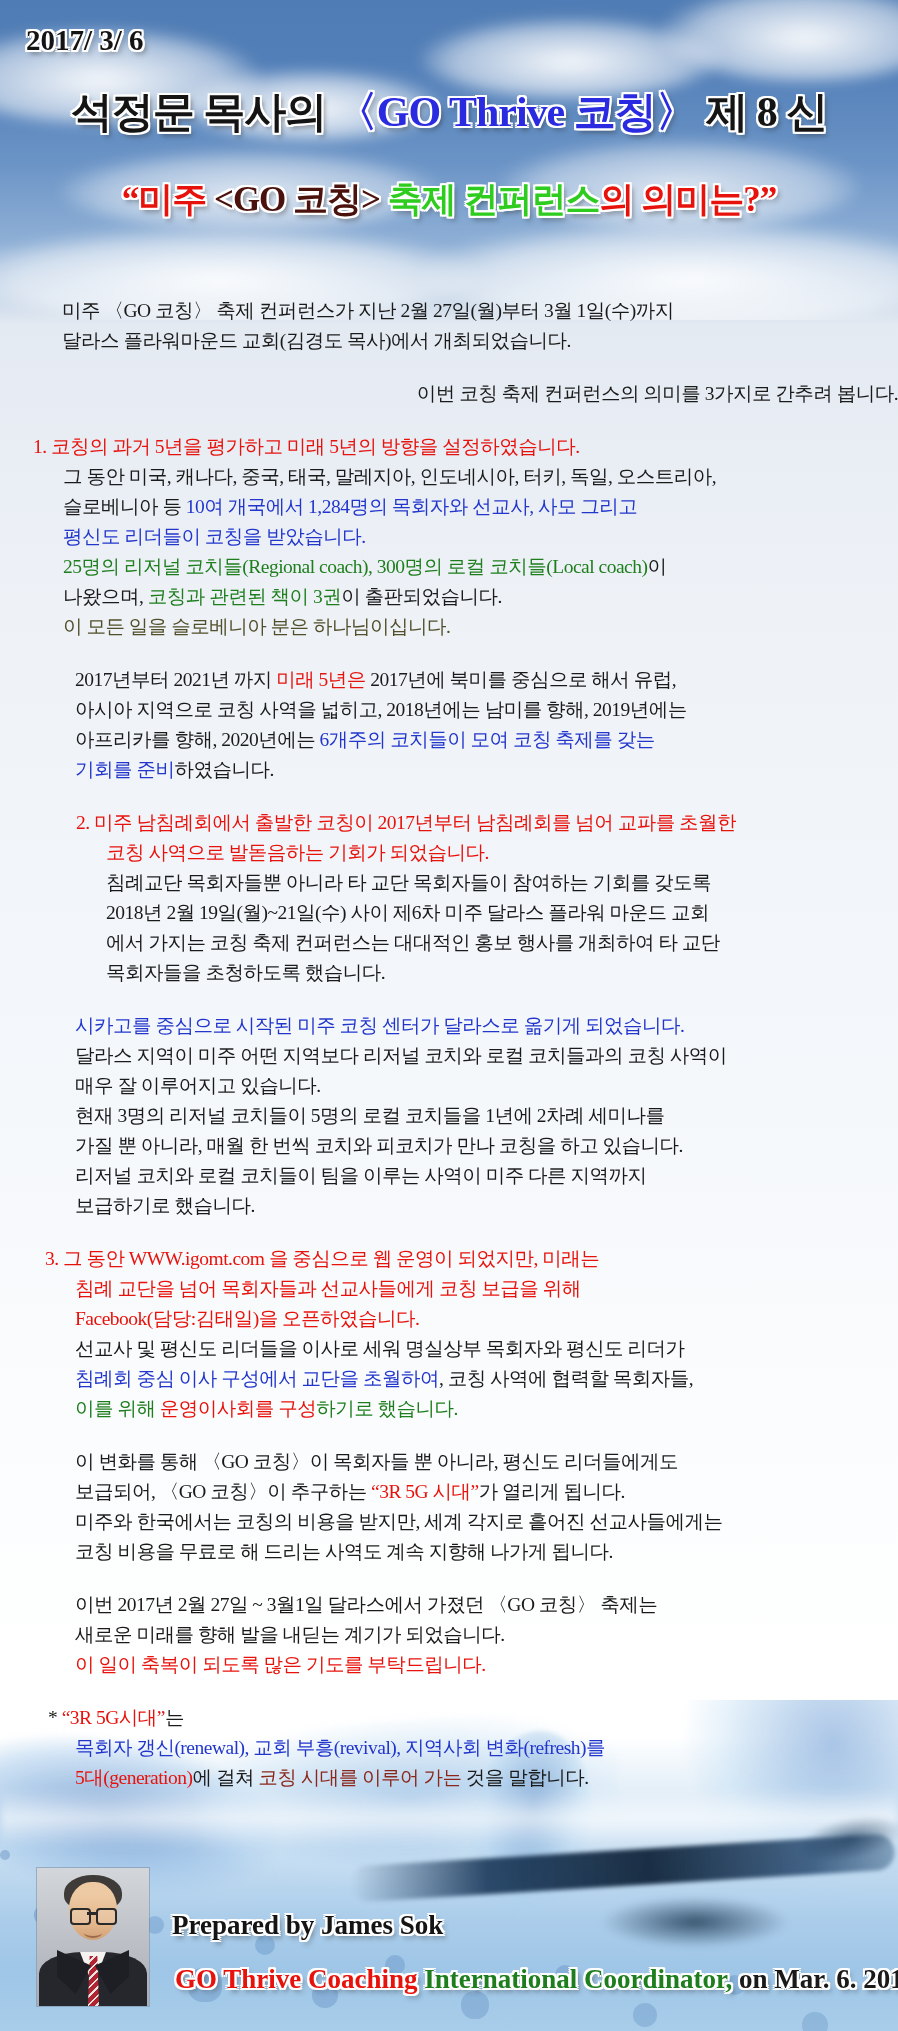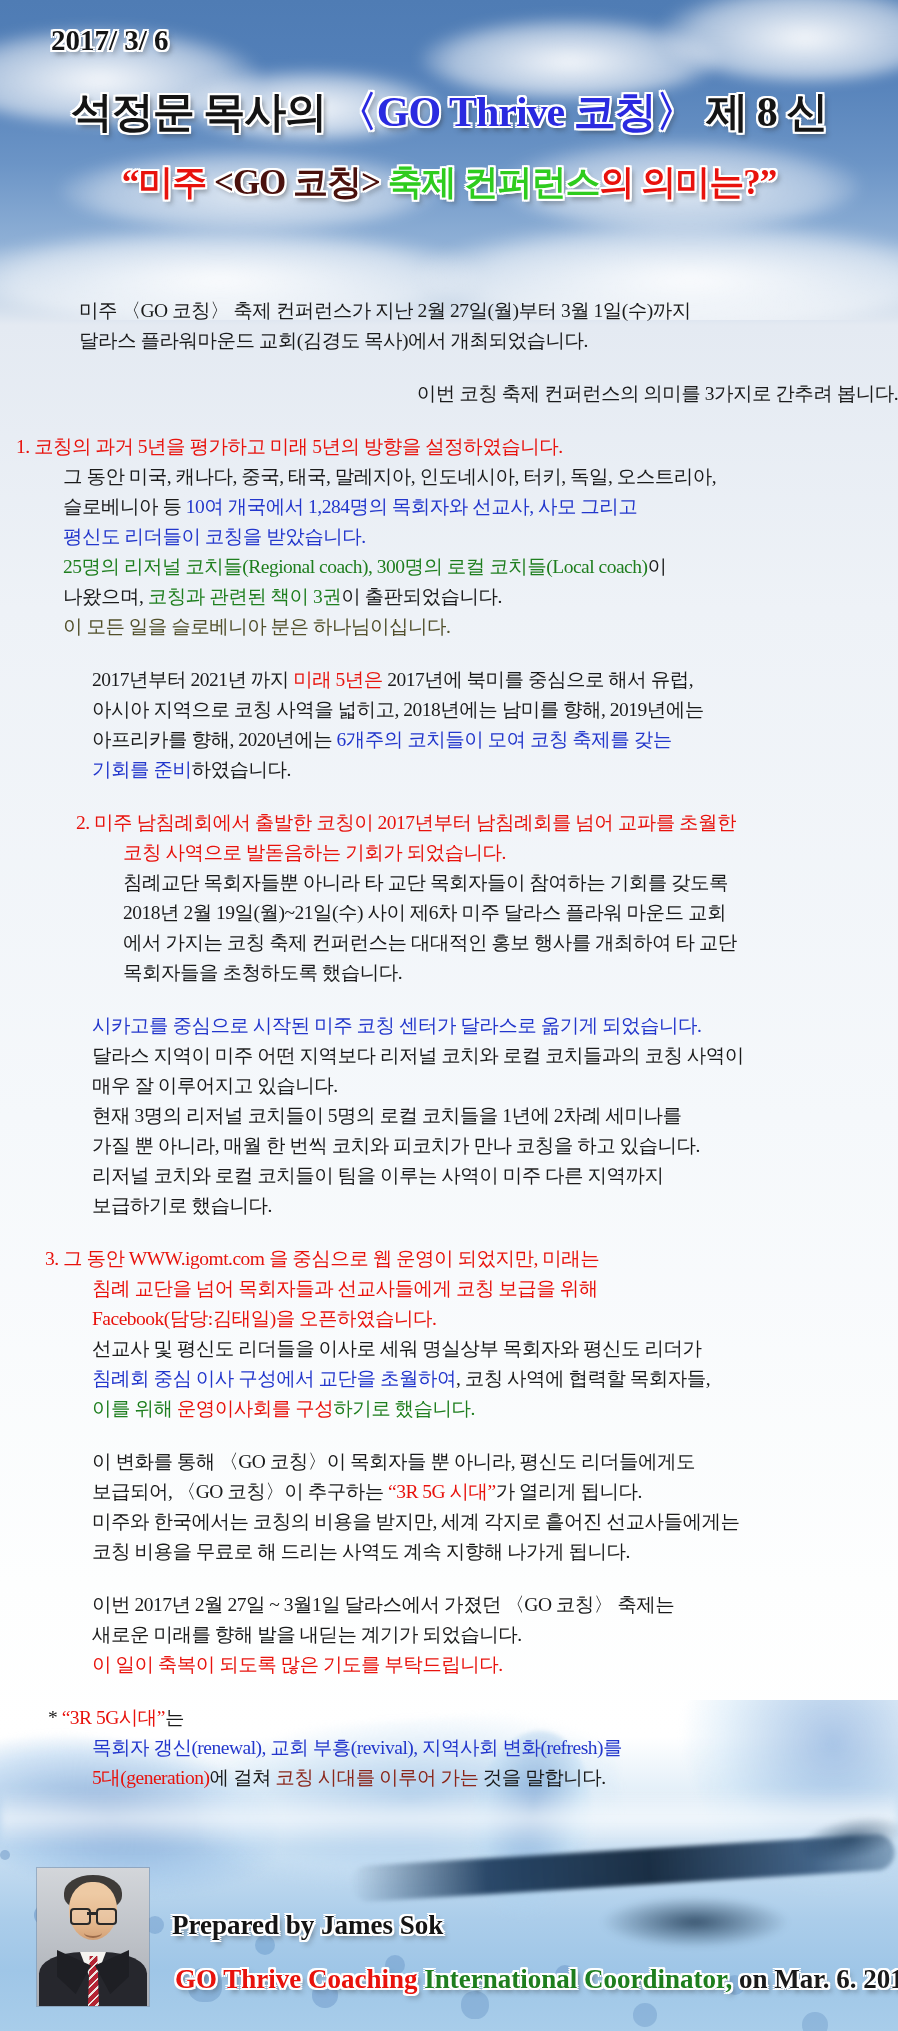--- a/index.html
+++ b/index.html
@@ -46,31 +46,31 @@
   .bubbles{left:0;top:150px;width:10px;height:10px;border-radius:50%;background:rgba(60,110,170,.3);
     box-shadow:40px 60px 0 6px rgba(50,100,165,.30),90px 110px 0 10px rgba(60,115,175,.25),
     150px 70px 0 4px rgba(70,120,180,.28),200px 130px 0 12px rgba(45,95,160,.22),
     260px 90px 0 5px rgba(70,125,185,.30),320px 140px 0 8px rgba(55,105,170,.25),
     390px 110px 0 5px rgba(70,120,180,.28),470px 150px 0 9px rgba(50,100,165,.22),
     560px 120px 0 5px rgba(60,110,175,.26),640px 160px 0 7px rgba(55,105,170,.22),
     730px 130px 0 5px rgba(65,115,180,.25),810px 170px 0 8px rgba(50,100,165,.2);}
   
   .stroke{text-shadow:-2px -2px 0 #fff,-2px 0 0 #fff,-2px 2px 0 #fff,0 -2px 0 #fff,0 2px 0 #fff,
     2px -2px 0 #fff,2px 0 0 #fff,2px 2px 0 #fff,3px 4px 5px rgba(40,40,40,.5);}
-  .date{position:absolute;top:24px;left:51px;font-size:29px;font-weight:bold;color:#141414;white-space:nowrap;}
+  .date{position:absolute;top:24px;left:26px;font-size:29px;font-weight:bold;color:#141414;white-space:nowrap;}
   .title{position:absolute;top:84px;left:0;width:898px;text-align:center;font-size:42px;font-weight:bold;
     color:#141414;white-space:nowrap;letter-spacing:-1px;}
   .title .t-blue{color:var(--c-title_blue);}
-  .subtitle{position:absolute;top:159px;left:0;width:898px;text-align:center;font-size:35px;font-weight:bold;
+  .subtitle{position:absolute;top:176px;left:0;width:898px;text-align:center;font-size:35px;font-weight:bold;
     white-space:nowrap;letter-spacing:-1px;}
   .subtitle .s-r{color:var(--c-red);} .subtitle .s-m{color:var(--c-subtitle_maroon);} .subtitle .s-g{color:var(--c-subtitle_green);}
   
   .content{position:absolute;top:296px;left:0;width:898px;}
   .blk{margin-bottom:23px;font-size:19.5px;line-height:30px;letter-spacing:-0.5px;}
-  .line{white-space:nowrap;margin-left:17px;}
+  .line{white-space:nowrap;}
   .c-k{color:#1a1a1a;} .c-r{color:var(--c-red);} .c-b{color:var(--c-blue);}
   .c-g{color:var(--c-green);} .c-o{color:var(--c-olive);} .c-m{color:var(--c-maroon);}
   
   .prepared{position:absolute;left:172px;top:1910px;font-size:27px;font-weight:600;color:#141414;white-space:nowrap;}
   .coordinator{position:absolute;left:175px;top:1964px;font-size:27px;font-weight:bold;white-space:nowrap;}
   .photo{position:absolute;left:37px;top:1868px;width:112px;height:138px;overflow:hidden;
     background:linear-gradient(180deg,#d3d6da,#bcc0c6 55%,#aaadb3);box-shadow:0 0 0 1px rgba(110,125,145,.45);}
   .ph-hair{position:absolute;left:27px;top:7px;width:58px;height:36px;background:#3e3b38;border-radius:50% 50% 42% 42%;}
   .ph-face{position:absolute;left:32px;top:14px;width:48px;height:58px;border-radius:46% 46% 50% 50%;
     background:linear-gradient(180deg,#eecaa4 20%,#e2b58a 75%,#d3a076);}
@@ -125,21 +125,21 @@
   </div>
 
   <div class="content">
       <div class="blk" style="padding-left: 62px;">
         <div class="line"><span class="c-k">미주 〈GO 코칭〉 축제 컨퍼런스가 지난 2월 27일(월)부터 3월 1일(수)까지</span></div>
         <div class="line"><span class="c-k">달라스 플라워마운드 교회(김경도 목사)에서 개최되었습니다.</span></div>
       </div>
       <div class="blk" style="padding-left: 62px; text-align: right;">
         <div class="line"><span class="c-k">이번 코칭 축제 컨퍼런스의 의미를 3가지로 간추려 봅니다.</span></div>
       </div>
-      <div class="blk" style="padding-left: 46px;">
+      <div class="blk" style="padding-left: 63px;">
         <div class="line" style="margin-left: -30px;"><span class="c-r">1. 코칭의 과거 5년을 평가하고 미래 5년의 방향을 설정하였습니다.</span></div>
         <div class="line"><span class="c-k">그 동안 미국, 캐나다, 중국, 태국, 말레지아, 인도네시아, 터키, 독일, 오스트리아,</span></div>
         <div class="line"><span class="c-k">슬로베니아 등 </span><span class="c-b">10여 개국에서 1,284명의 목회자와 선교사, 사모 그리고</span></div>
         <div class="line"><span class="c-b">평신도 리더들이 코칭을 받았습니다.</span></div>
         <div class="line"><span class="c-g">25명의 리저널 코치들(Regional coach), 300명의 로컬 코치들(Local coach)</span><span class="c-k">이</span></div>
         <div class="line"><span class="c-k">나왔으며, </span><span class="c-g">코칭과 관련된 책이 3권</span><span class="c-k">이 출판되었습니다.</span></div>
         <div class="line"><span class="c-o">이 모든 일을 슬로베니아 분은 하나님이십니다.</span></div>
       </div>
       <div class="blk" style="padding-left: 75px;">
         <div class="line"><span class="c-k">2017년부터 2021년 까지 </span><span class="c-r">미래 5년은</span><span class="c-k"> 2017년에 북미를 중심으로 해서 유럽,</span></div>

